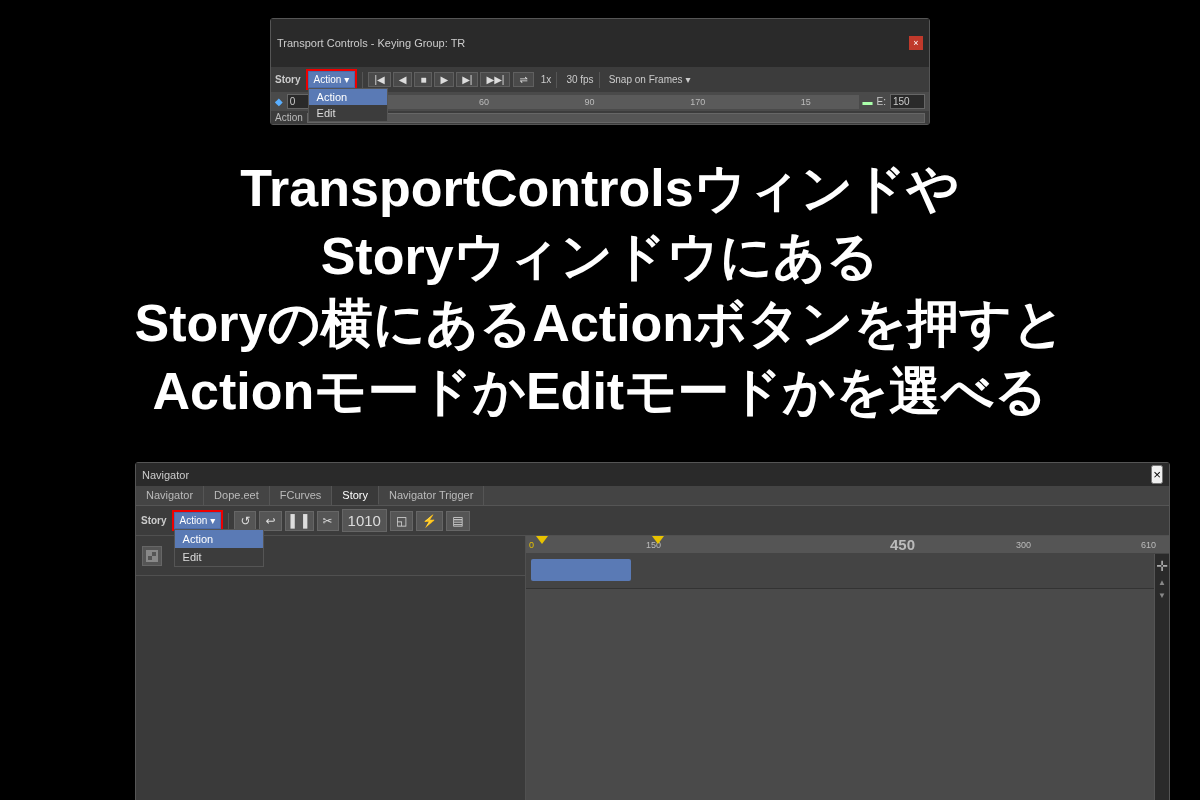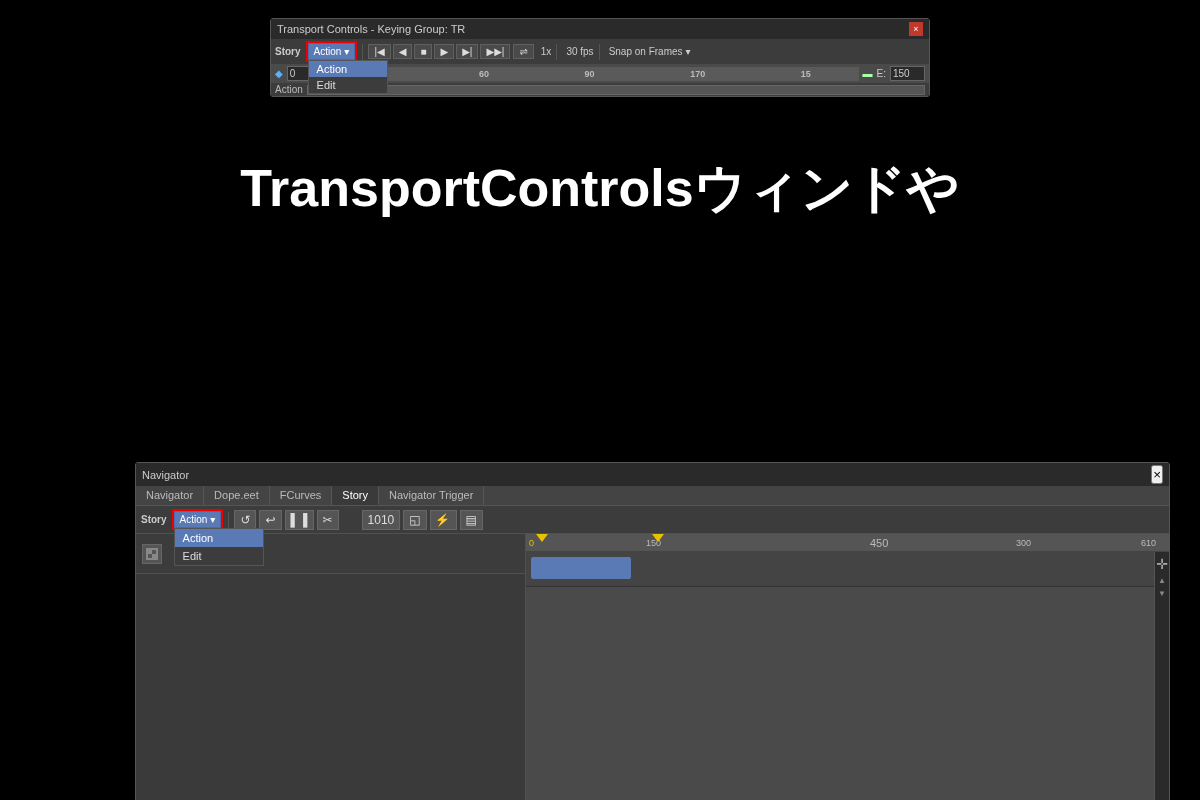--- a/index.html
+++ b/index.html
@@ -17,21 +17,21 @@
       position: absolute;
       top: 18px;
       left: 270px;
       width: 660px;
       background: #3a3a3a;
       border: 1px solid #555;
       border-radius: 3px;
     }
     .transport-titlebar {
       background: #2a2a2a;
-      padding: 3px 6px;
+      padding: 17px 6px;
       font-size: 11px;
       color: #ccc;
       display: flex;
       justify-content: space-between;
       align-items: center;
     }
     .transport-titlebar .close-btn {
       background: #c0392b;
       color: #fff;
       border: none;
@@ -326,21 +326,21 @@
     <span class="fps-label">30 fps</span>
     <div class="sep"></div>
     <span class="snap-label">Snap on Frames</span>
     <span style="color:#ccc;font-size:10px;">▾</span>
   </div>
 
   <div class="transport-timeline">
     <span style="color:#5aafff;font-size:10px;">◆</span>
     <input class="frame-input" type="text" value="0" style="">
     <div class="timeline-ruler" style="position:relative;height:14px;flex:1;background:#5a5a5a;overflow:hidden;">
-      <div style="display:flex;justify-content:space-around;font-size:9px;color:#bbb;padding-top:2px;font-weight:bold;">
+      <div style="display:flex;justify-content:space-around;font-size:9px;color:#bbb;padding-top:2px;">
         <span>30</span>
         <span>60</span>
         <span>90</span>
         <span>170</span>
         <span>15</span>
       </div>
     </div>
     <span style="color:#aaffaa;font-size:10px;">▬</span>
     <span style="color:#ccc;font-size:10px;">E:</span>
     <input class="frame-input" type="text" value="150" style="">
@@ -349,20 +349,23 @@
   <div style="background:#3c3c3c;padding:1px 4px;font-size:10px;color:#bbb;display:flex;align-items:center;">
     <span>Action</span>
     <div style="flex:1;height:10px;background:#555;margin-left:4px;position:relative;border:1px solid #666;">
       <div style="position:absolute;left:5px;top:1px;width:30px;height:6px;background:#4a7ab5;"></div>
     </div>
   </div>
 </div>
 
 <div class="main-text">
   <span class="line">TransportControlsウィンドや</span>
+  <span class="line">Storyウィンドウにある</span>
+  <span class="line">Storyの横にあるActionボタンを押すと</span>
+  <span class="line">ActionモードかEditモードかを選べる</span>
 </div>
 
 <div class="navigator-window">
   <div class="navigator-titlebar">
     <span>Navigator</span>
     <button class="close-btn">×</button>
   </div>
 
   <div class="nav-tabs">
     <div class="nav-tab">Navigator</div>
@@ -383,21 +386,21 @@
       <div class="nav-dropdown-menu">
         <div class="menu-item selected">Action</div>
         <div class="menu-item">Edit</div>
       </div>
     </div>
     <div class="sep"></div>
     <button class="nav-icon-btn">↺</button>
     <button class="nav-icon-btn">↩</button>
     <button class="nav-icon-btn">▌▐</button>
     <button class="nav-icon-btn">✂</button>
-    <button class="nav-icon-btn" style="font-size:12px;margin-left:20px;">1010</button>
+    <button class="nav-icon-btn" style="font-size:15px;">1010</button>
     <button class="nav-icon-btn">◱</button>
     <button class="nav-icon-btn">⚡</button>
     <button class="nav-icon-btn">▤</button>
   </div>
 
   <div class="nav-content">
 
     <div class="nav-left-panel">
 
       <div style="display:flex;align-items:center;padding:4px 6px;height:40px;border-bottom:1px solid #505050;background:#3c3c3c;">
@@ -414,21 +417,21 @@
     </div>
 
     <div class="nav-right-panel" style="position:relative;">
 
       <div class="timeline-header" style="position:relative;overflow:hidden;">
         <span style="position:absolute;left:3px;font-size:9px;color:#e8c200;">0</span>
         <div class="timeline-marker" style="left:10px;"></div>
         <span style="position:absolute;left:120px;font-size:9px;color:#bbb;">150</span>
         <div class="timeline-marker" style="left:126px;border-top-color:#e8c200;"></div>
         <span style="position:absolute;left:240px;font-size:9px;color:#bbb;margin-top:32px;">300</span>
-        <span style="position:absolute;left:344px;font-size:11px;color:#bbb;">450</span>
+        <span style="position:absolute;left:364px;font-size:15px;color:#bbb;font-weight:bold;">450</span>
         <span style="position:absolute;left:490px;font-size:9px;color:#bbb;">300</span>
         <span style="position:absolute;left:615px;font-size:9px;color:#bbb;">610</span>
       </div>
 
       <div style="position:absolute;right:0;top:18px;width:15px;background:#2a2a2a;border-left:1px solid #555;height:calc(100% - 28px);display:flex;flex-direction:column;align-items:center;gap:4px;padding-top:4px;z-index:10;">
         <span class="crosshair-icon">✛</span>
         <span style="color:#888;font-size:8px;">▲</span>
         <span style="color:#888;font-size:8px;">▼</span>
       </div>
 

